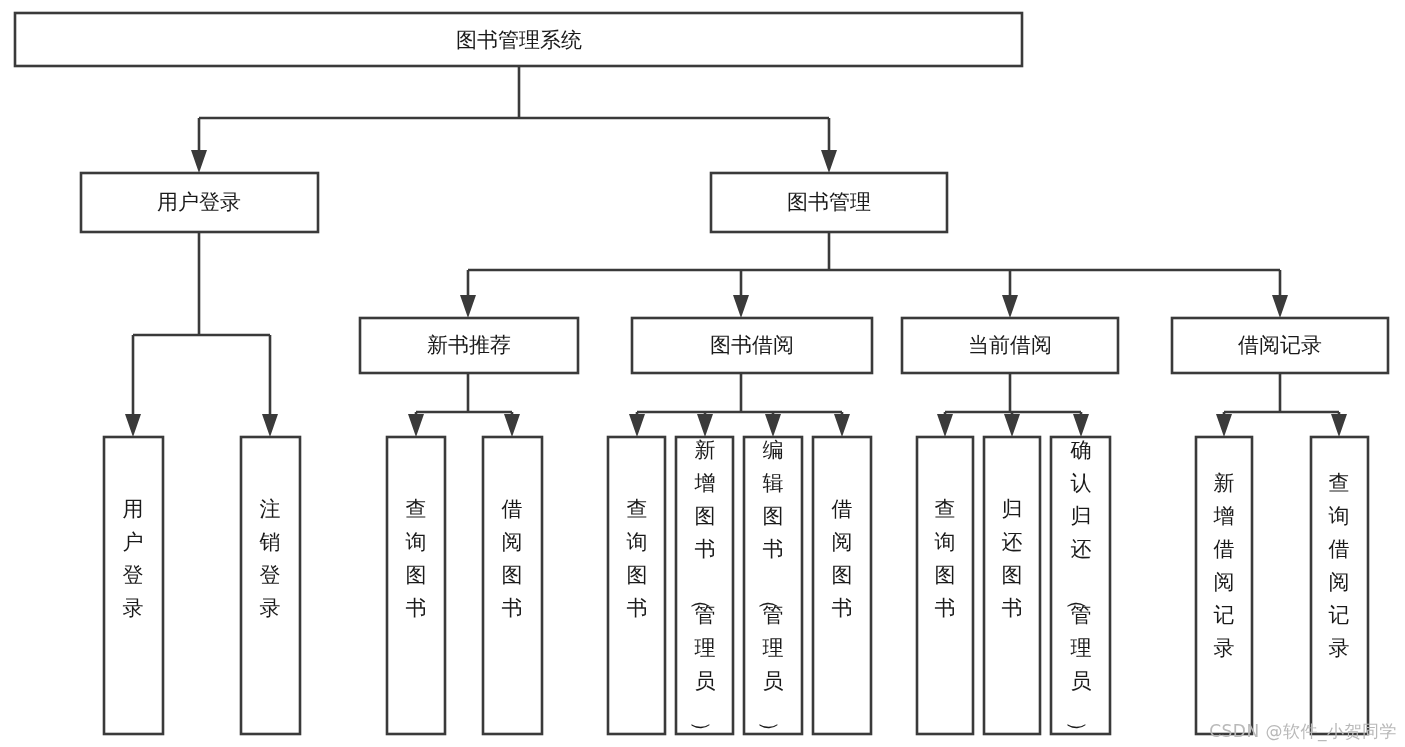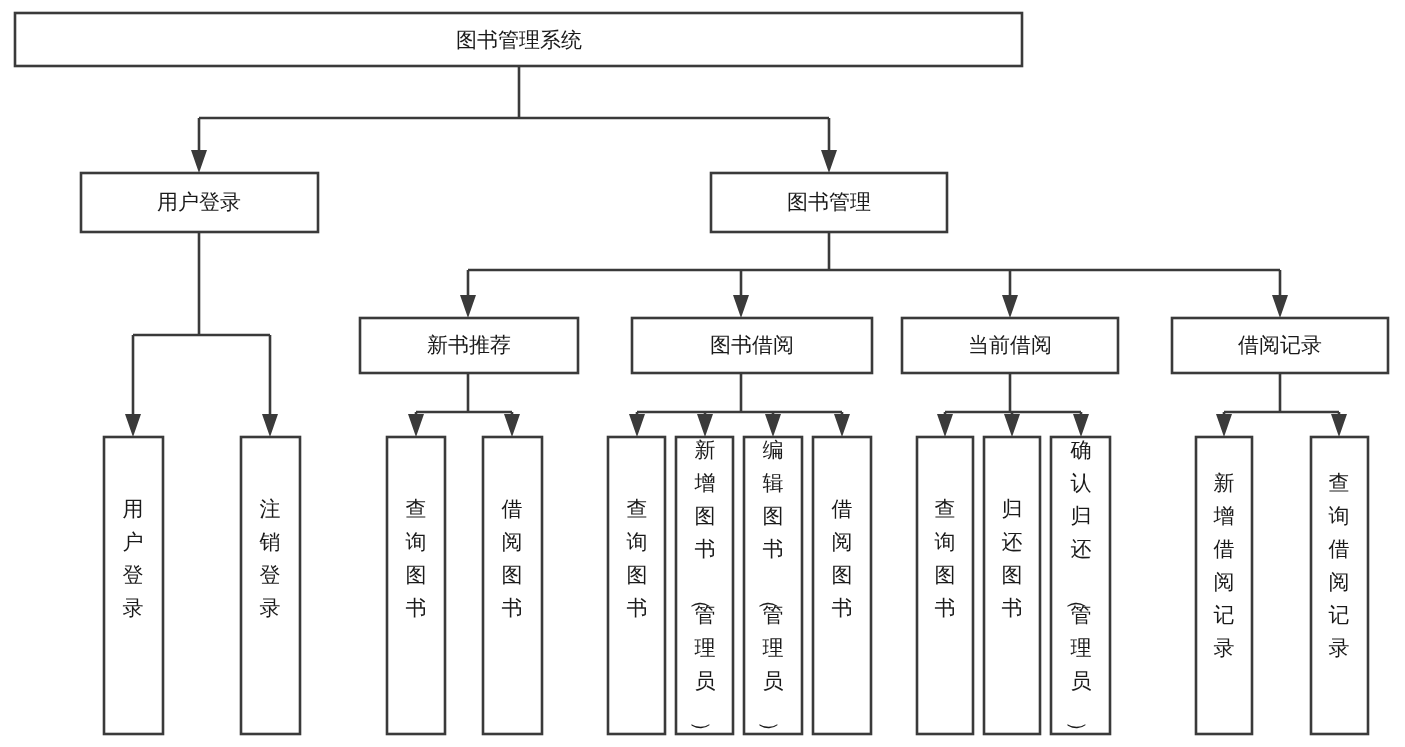--- a/index.html
+++ b/index.html
@@ -241,14 +241,15 @@
       <text class="node-label-v" x="1224" y="490"><tspan x="1224" y="490">新</tspan><tspan x="1224" y="523">增</tspan><tspan x="1224" y="556">借</tspan><tspan x="1224" y="589">阅</tspan><tspan x="1224" y="622">记</tspan><tspan x="1224" y="655">录</tspan></text>
     </g>
 
     <g>
       <rect class="node-box" x="1311" y="437" width="57" height="297"></rect>
       <text class="node-label-v" x="1339" y="490"><tspan x="1339" y="490">查</tspan><tspan x="1339" y="523">询</tspan><tspan x="1339" y="556">借</tspan><tspan x="1339" y="589">阅</tspan><tspan x="1339" y="622">记</tspan><tspan x="1339" y="655">录</tspan></text>
     </g>
 
   </svg>
 
+  <div class="watermark">CSDN @软件_小贺同学</div>
 
 </div>
 
 </body></html>

